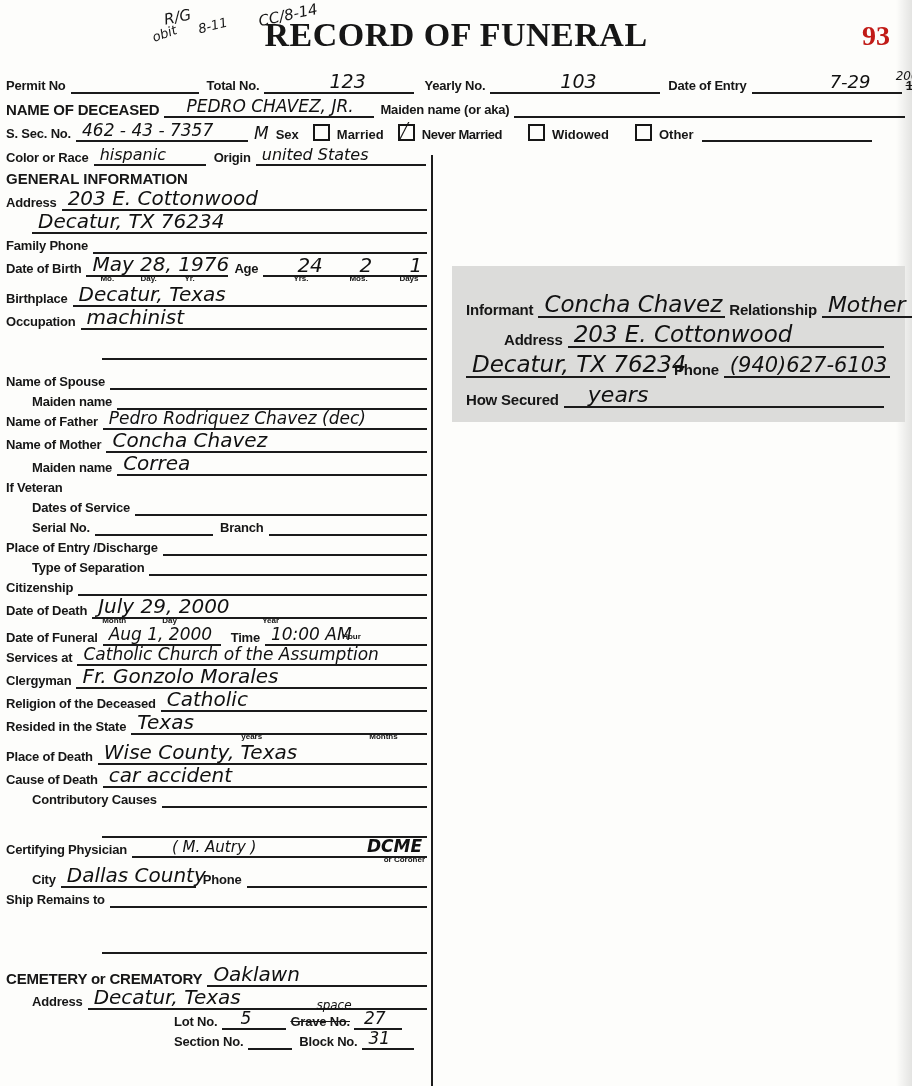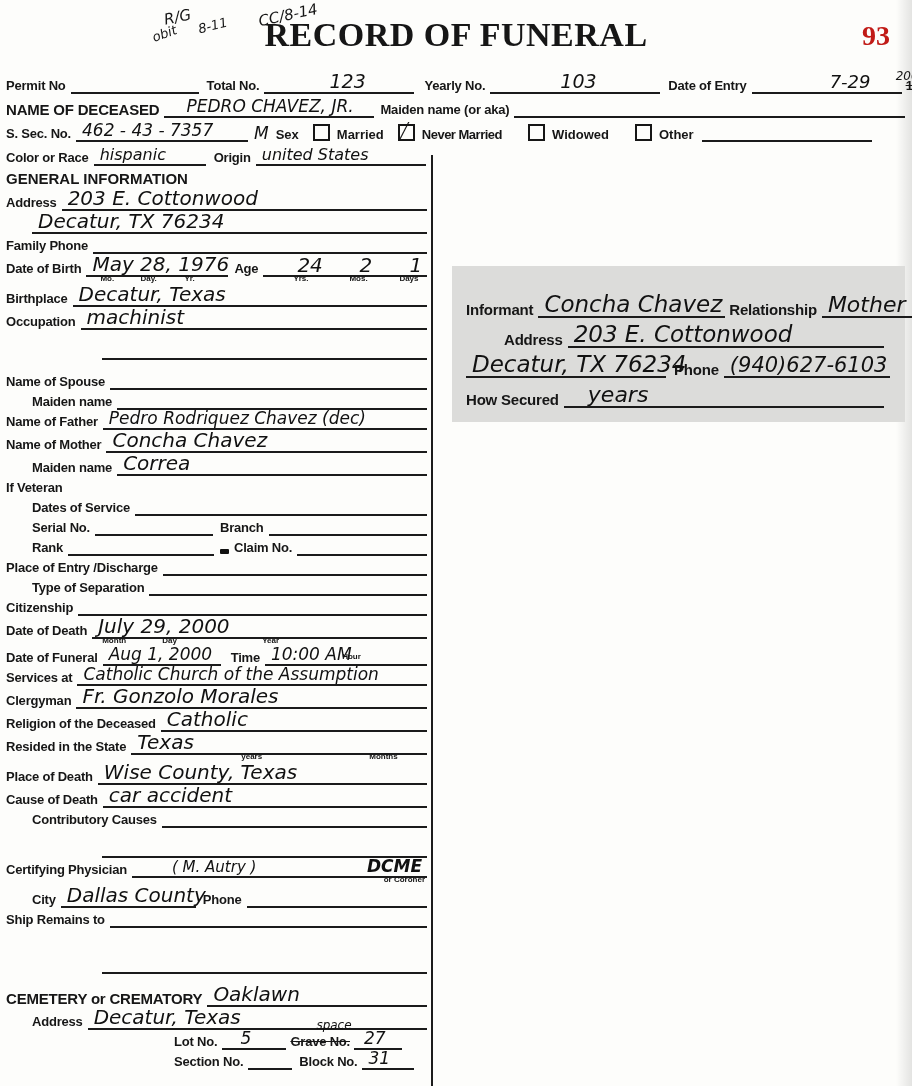--- a/index.html
+++ b/index.html
@@ -216,27 +216,20 @@
       <span class="lbl ind1">Dates of Service</span>
       <span class="fill"><span class="hw"></span></span>
     </div>
     <div class="row">
       <span class="lbl ind1">Serial No.</span>
       <span class="fill fill-fix" style="width:118px;"><span class="hw"></span></span>
       <span class="lbl" style="padding-left:7px;">Branch</span>
       <span class="fill"><span class="hw"></span></span>
     </div>
     <div class="row">
-      <span class="lbl ind1">Rank</span>
-      <span class="fill fill-fix" style="width:146px;"><span class="hw"></span></span>
-      <span class="ink-mark" style="margin-left:6px;"></span>
-      <span class="lbl" style="padding-left:2px;">Claim No.</span>
-      <span class="fill"><span class="hw"></span></span>
-    </div>
-    <div class="row">
       <span class="lbl">Place of Entry /Discharge</span>
       <span class="fill"><span class="hw"></span></span>
     </div>
     <div class="row">
       <span class="lbl ind1">Type of Separation</span>
       <span class="fill"><span class="hw"></span></span>
     </div>
     <div class="row">
       <span class="lbl">Citizenship</span>
       <span class="fill"><span class="hw"></span></span>

